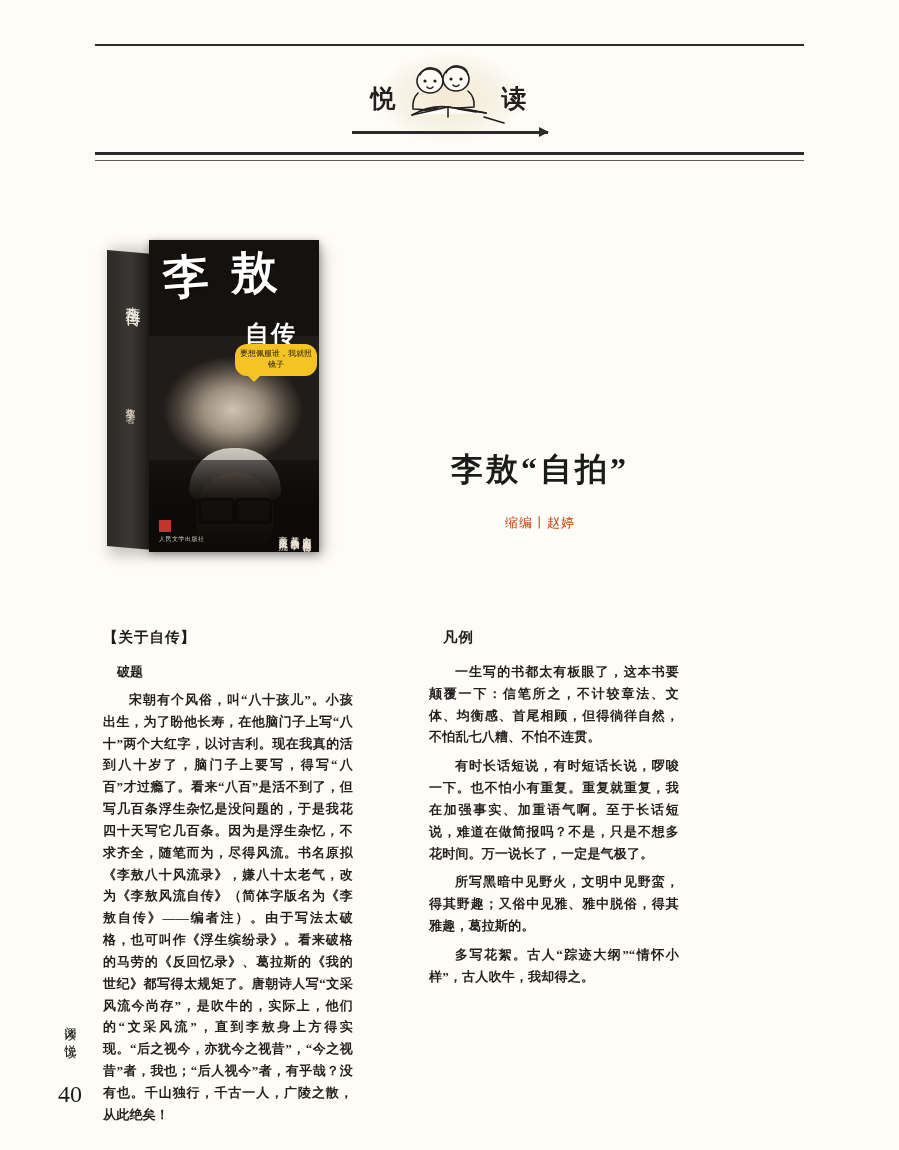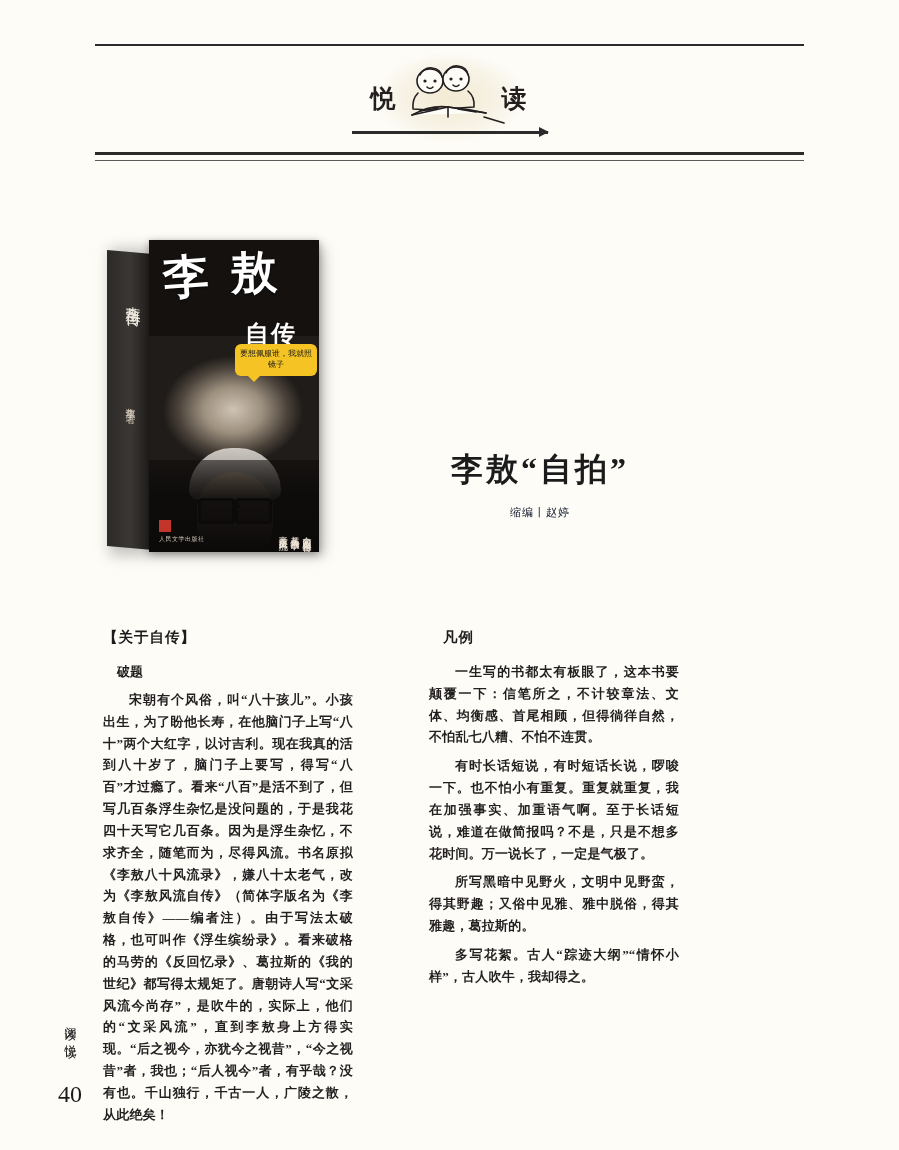--- a/index.html
+++ b/index.html
@@ -254,21 +254,21 @@
     position: absolute;
     left: 86px;
     top: 104px;
     width: 74px;
     padding: 5px 4px;
     background: #f5c324;
     color: #1a1a1a;
     font-size: 8px;
     line-height: 1.35;
     text-align: center;
-    border-radius: 6px;
+    border-radius: 12px;
   }
   .cover-bubble::after {
     content: "";
     position: absolute;
     left: 12px;
     bottom: -6px;
     width: 0; height: 0;
     border-left: 7px solid transparent;
     border-right: 7px solid transparent;
     border-top: 7px solid #f5c324;
@@ -321,24 +321,24 @@
     text-align: center;
   }
   .article-title {
     font-size: 32px;
     font-weight: bold;
     letter-spacing: 3px;
     color: #1b1b1b;
     font-family: "Liberation Serif", serif;
   }
   .article-byline {
-    margin-top: 13px;
-    font-size: 11px;
+    margin-top: 22px;
+    font-size: 13px;
     letter-spacing: 1px;
-    color: #0f172a;
+    color: #c2410c;
   }
 
   
   .columns {
     position: absolute;
     left: 103px;
     top: 628px;
     width: 672px;
     display: flex;
     gap: 76px;

